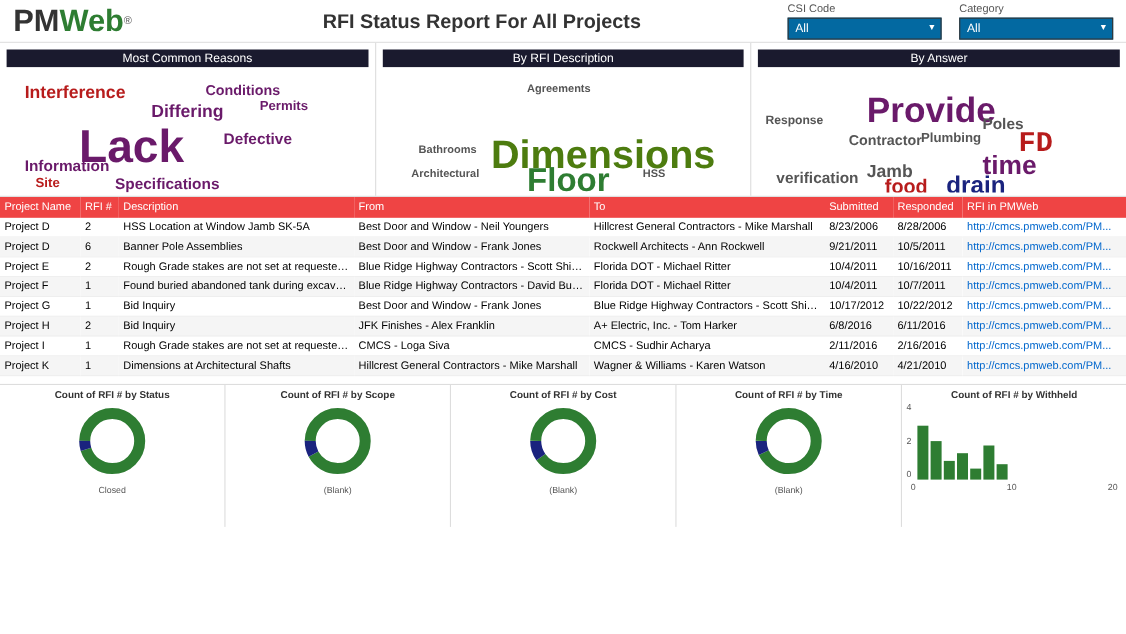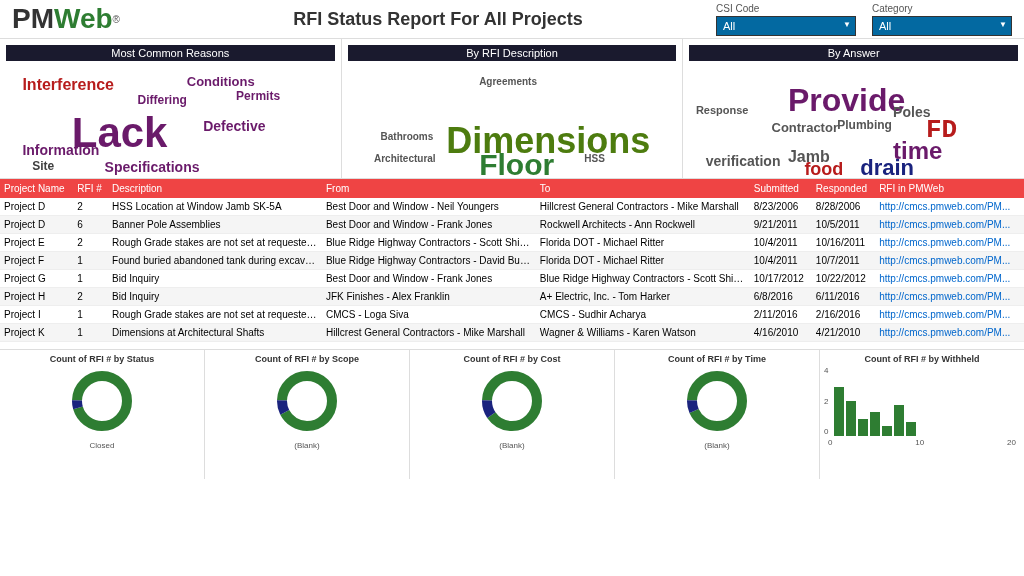--- a/index.html
+++ b/index.html
@@ -82,26 +82,26 @@
     </div>
   </div>
 </div>
 
 <div class="word-cloud-row">
   <div class="wc-panel">
     <div class="wc-title">Most Common Reasons</div>
     <div class="wc-content" id="wc1">
         <span class="wc-word" style="font-size: 16px; color: rgb(183, 28, 28); left: 5%; top: 10%;">Interference</span>
         <span class="wc-word" style="font-size: 13px; color: rgb(106, 26, 106); left: 55%; top: 8%;">Conditions</span>
-        <span class="wc-word" style="font-size: 12px; color: rgb(106, 26, 106); left: 40%; top: 25%;">Differing</span>
+        <span class="wc-word" style="font-size: 16px; color: rgb(106, 26, 106); left: 40%; top: 25%;">Differing</span>
         <span class="wc-word" style="font-size: 12px; color: rgb(106, 26, 106); left: 70%; top: 22%;">Permits</span>
         <span class="wc-word" style="font-size: 42px; color: rgb(106, 26, 106); left: 20%; top: 40%;">Lack</span>
         <span class="wc-word" style="font-size: 14px; color: rgb(106, 26, 106); left: 60%; top: 48%;">Defective</span>
         <span class="wc-word" style="font-size: 14px; color: rgb(106, 26, 106); left: 5%; top: 70%;">Information</span>
-        <span class="wc-word" style="font-size: 12px; color: #404040; left: 8%; top: 85%;">Site</span>
+        <span class="wc-word" style="font-size: 12px; color: #b91c1c; left: 8%; top: 85%;">Site</span>
         <span class="wc-word" style="font-size: 14px; color: rgb(106, 26, 106); left: 30%; top: 85%;">Specifications</span>
       </div>
   </div>
   <div class="wc-panel">
     <div class="wc-title">By RFI Description</div>
     <div class="wc-content" id="wc2">
         <span class="wc-word" style="font-size: 36px; color: #4d7c0f; left: 30%; top: 50%;">Dimensions</span>
         <span class="wc-word" style="font-size: 30px; color: rgb(46, 125, 50); left: 40%; top: 75%;">Floor</span>
         <span class="wc-word" style="font-size: 10px; color: rgb(85, 85, 85); left: 40%; top: 10%;">Agreements</span>
         <span class="wc-word" style="font-size: 10px; color: rgb(85, 85, 85); left: 10%; top: 60%;">Bathrooms</span>

